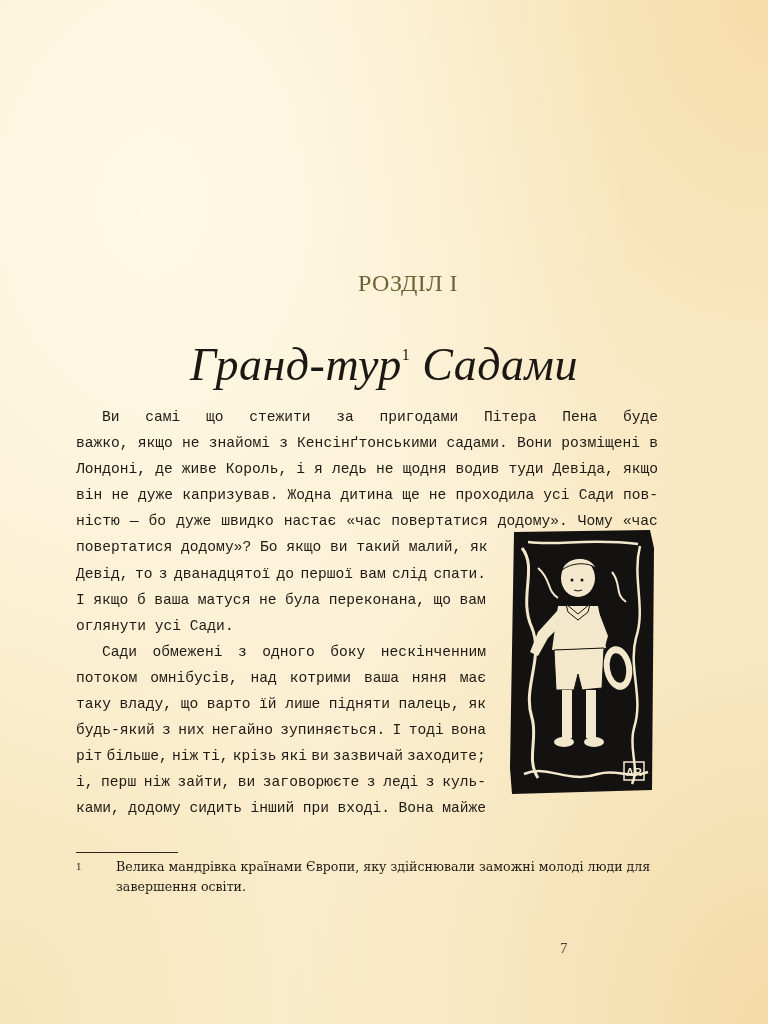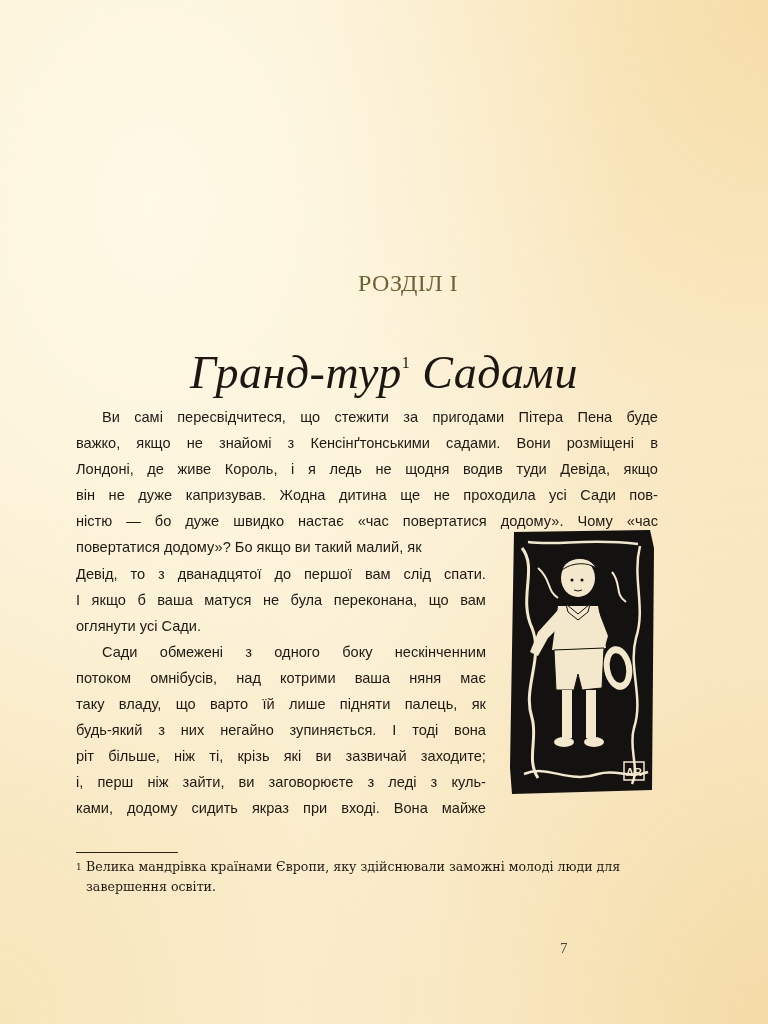--- a/index.html
+++ b/index.html
@@ -17,45 +17,45 @@
   .page { position: absolute; inset: 0; }
   .chapter-label {
     position: absolute; top: 270px; left: 0; width: 768px; text-align: center;
     font-family: "Liberation Serif", serif; font-size: 24px; color: #6b6437;
     letter-spacing: 0.5px;
     margin-left: 24px;
   }
   .chapter-title {
     position: absolute; top: 338px; left: 0; width: 768px; text-align: center;
     font-family: "Liberation Serif", serif; font-size: 46px; color: #1b1712;
-    font-style: italic; letter-spacing: 0.5px; margin-top: 8px;
+    font-style: italic; letter-spacing: 0.5px;
   }
   .chapter-title sup { font-size: 16px; vertical-align: top; position: relative; top: 8px; font-style: normal; }
   .body-text {
     position: absolute; left: 76px; width: 582px; top: 404px;
-    font-family: Liberation Sans, sans-serif; font-size: 14.6px; line-height: 26.1px;
+    font-family: Liberation Mono, monospace; font-size: 14.6px; line-height: 26.1px;
     color: #1e1a14;
   }
   .line { white-space: nowrap; height: 26.1px; display: flex; justify-content: space-between; }
   .line.last { justify-content: flex-start; }
   .line.indent { padding-left: 26px; }
   .line span.w { display: inline-block; }
   .narrow { width: 410px; }
   .illustration {
     position: absolute; left: 508px; top: 528px; width: 148px; height: 268px;
   }
   .footnote-rule {
     position: absolute; left: 76px; top: 852px; width: 102px; height: 1px; background: #2a241c;
   }
   .footnote {
     position: absolute; left: 76px; top: 857px; width: 600px;
     font-family: "DejaVu Serif", serif; font-size: 12.6px; line-height: 20px; color: #1e1a14;
   }
   .footnote .num { position: absolute; left: 0; top: 0; font-size: 9px; }
-  .footnote .text { margin-left: 10px; }
+  .footnote .text { margin-left: 40px; }
   .page-number {
     position: absolute; left: 560px; top: 940px; font-family: "Liberation Serif", serif;
     font-size: 15px; color: #4a4436;
   }
   em.it { font-style: italic; }
 </style>
 </head>
 <body>
 
 <div class="page">
@@ -65,21 +65,20 @@
   <div class="chapter-title">
     <span>Гранд-тур</span><sup>1</sup>
     <span>Садами</span>
   </div>
 
   <div class="body-text">
 
     <div class="line indent">
         <span class="w">Ви</span>
         <span class="w">самі</span>
-        <span class="w">пересвідчитеся,</span>
         <span class="w">що</span>
         <span class="w">стежити</span>
         <span class="w">за</span>
         <span class="w">пригодами</span>
         <span class="w">Пітера</span>
         <span class="w">Пена</span>
         <span class="w">буде</span>
       </div>
     <div class="line">
         <span class="w">важко,</span>
@@ -219,21 +218,21 @@
         <span class="w">заговорюєте</span>
         <span class="w">з</span>
         <span class="w">леді</span>
         <span class="w">з</span>
         <span class="w">куль-</span>
       </div>
     <div class="line narrow">
         <span class="w">ками,</span>
         <span class="w">додому</span>
         <span class="w">сидить</span>
-        <span class="w">якраз</span>
+        <span class="w">інший</span>
         <span class="w">при</span>
         <span class="w">вході.</span>
         <span class="w">Вона</span>
         <span class="w">майже</span>
       </div>
   </div>
 
   <div class="illustration" aria-label="Woodcut illustration of a boy in a sailor collar shirt and shorts holding a hat, framed by ornamental foliage">
     <svg width="148" height="268" viewBox="0 0 148 268">
 

